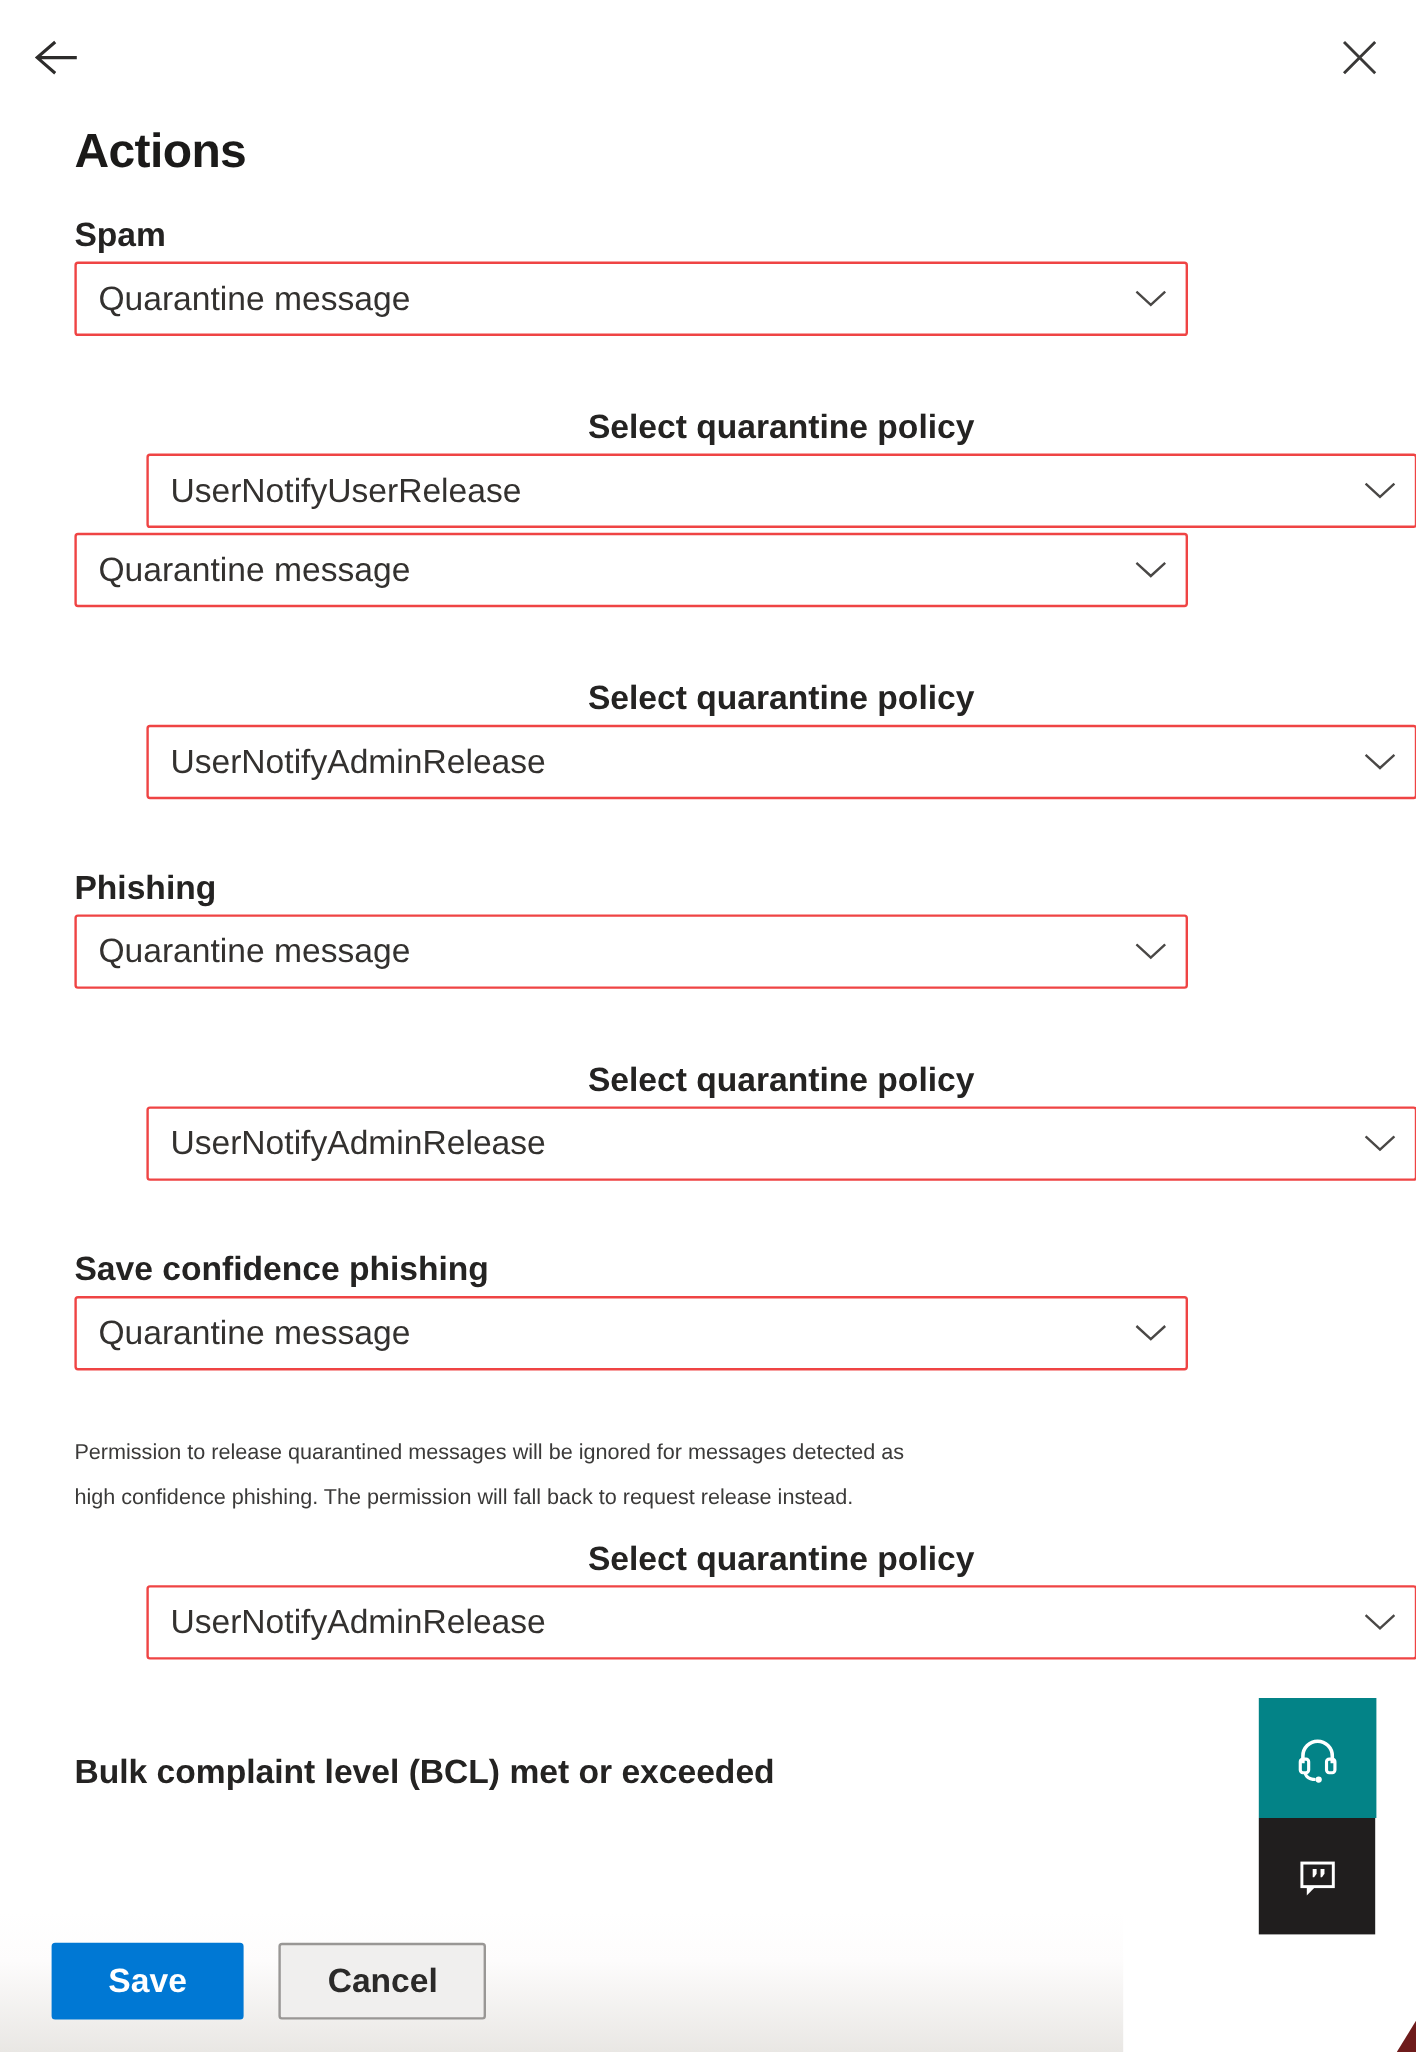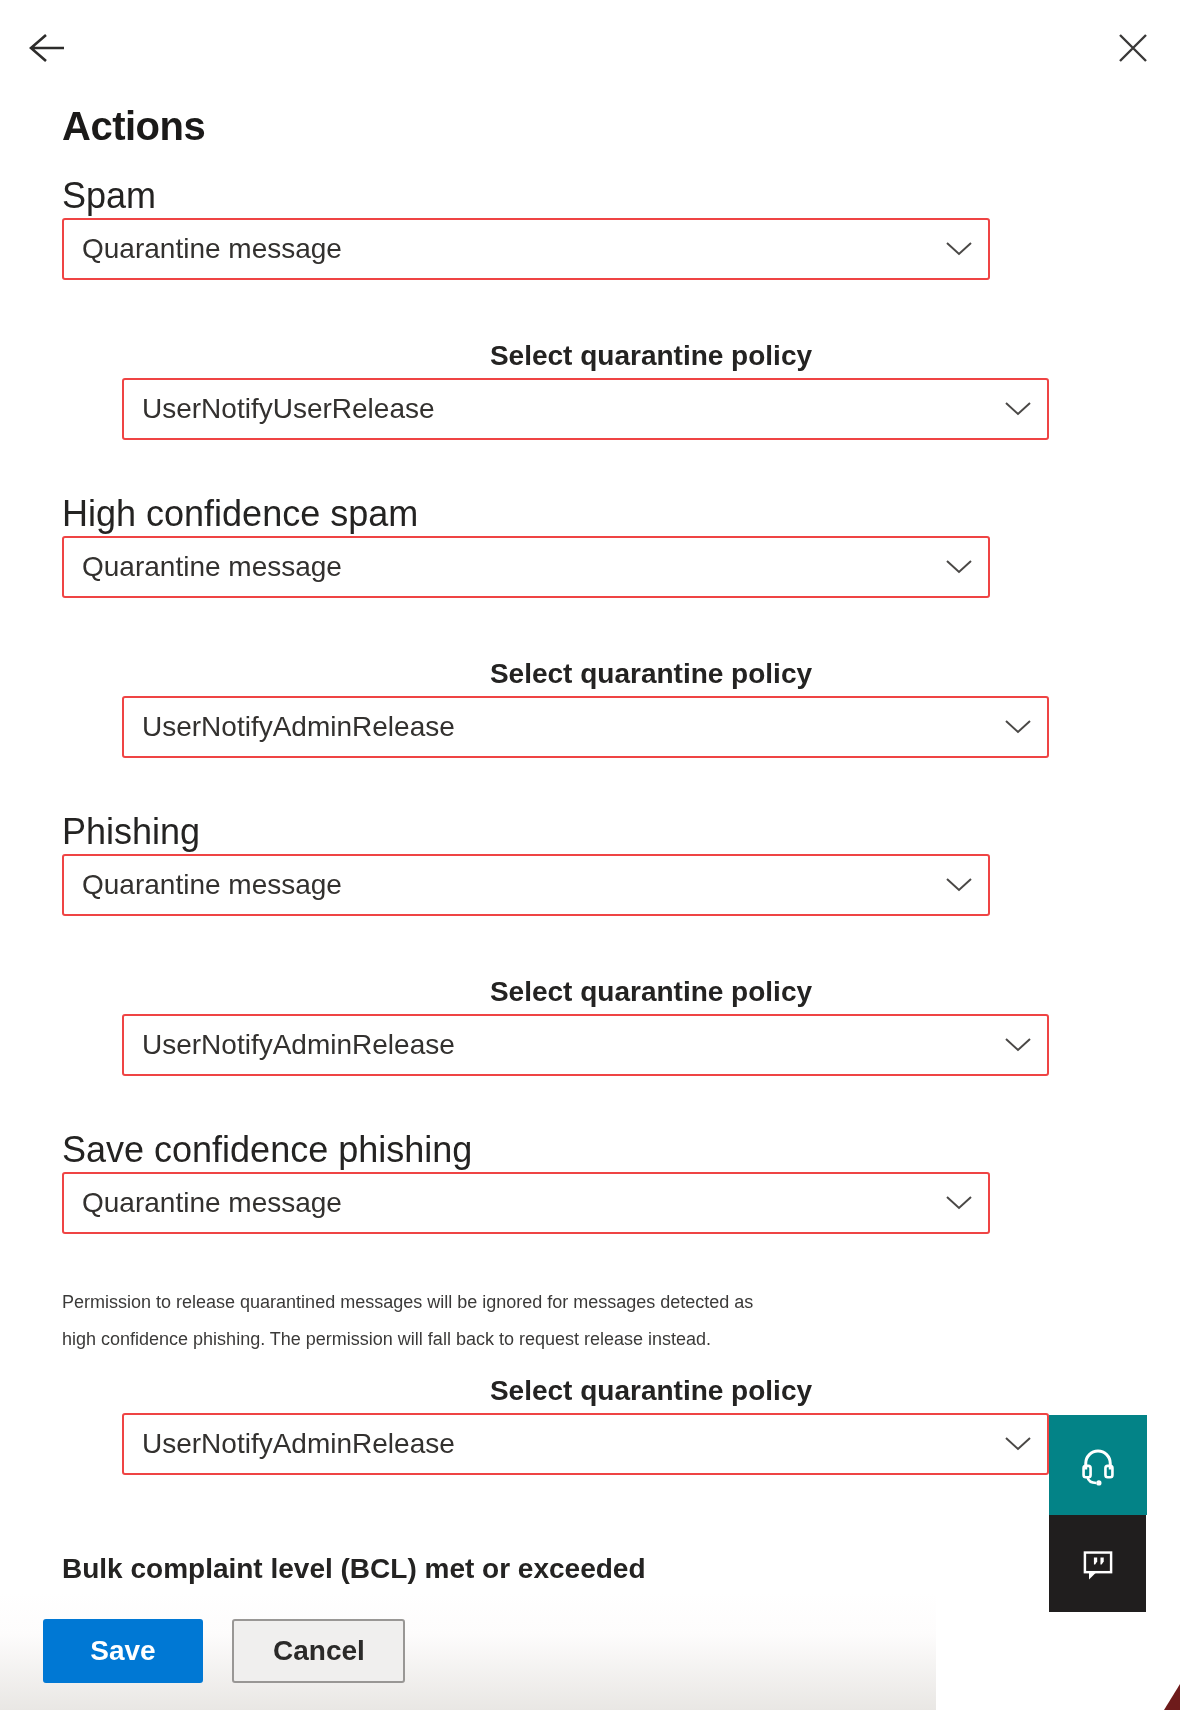--- a/index.html
+++ b/index.html
@@ -12,29 +12,29 @@
               background:none; border:none; cursor:pointer; }
   .close-btn { position:absolute; left:1113px; top:28px; width:40px; height:40px;
                background:none; border:none; cursor:pointer; }
 
   
   .content { position:absolute; top:2px; left:0; width:1180px; height:1593px;
              overflow:hidden; padding:102px 0 0 62px; }
 
   h1.title { font-size:40px; line-height:44px; font-weight:700; color:#1b1a19; letter-spacing:-0.5px; }
 
-  .sec-label { font-size:36px; line-height:36px; font-weight:400; color:#242322; margin-top:56px; }
+  .sec-label { font-size:28px; line-height:36px; font-weight:700; color:#242322; margin-top:56px; }
   .sec-label.first { margin-top:30px; }
   .sub-block { margin-left:60px; }
   .sub-label { font-size:28px; line-height:36px; font-weight:600; color:#242322; margin-top:58px;text-align:center; }
   .sub-label.tight { margin-top:15px; }
 
   .dropdown { position:relative; margin-top:4px; height:62px; width:928px;
               border:2px solid #ef4444; border-radius:3px; background:#fff; cursor:pointer; }
-  .sub-block .dropdown { width:927px; }
+  .sub-block .dropdown { width:1059px; }
   .dropdown .dd-value { display:block; line-height:58px; padding-left:18px;
                         font-size:28px; color:#33312f; white-space:nowrap; overflow:hidden; }
   .dropdown .chev { position:absolute; right:16px; top:50%; margin-top:-7px; width:26px; height:14px; }
 
   .note { margin-top:50px; font-size:18px; line-height:37px; color:#3b3a39; }
   .note div { white-space:nowrap; }
 
   .bulk-label { margin-top:76px; font-size:28px; line-height:36px; font-weight:700;
                 color:#242322; white-space:nowrap; }
 
@@ -87,21 +87,20 @@
     <div class="sub-block">
       <div class="sub-label">Select quarantine policy</div>
       <div class="dropdown">
         <span class="dd-value">UserNotifyUserRelease</span>
         <svg class="chev" viewBox="0 0 26 14" fill="none">
             <path d="M1 1 L13 12 L25 1" stroke="#4a4846" stroke-width="2" fill="none"></path>
           </svg>
       </div>
     </div>
 
-    <div class="sec-label">High confidence spam</div>
     <div class="dropdown">
       <span class="dd-value">Quarantine message</span>
       <svg class="chev" viewBox="0 0 26 14" fill="none">
           <path d="M1 1 L13 12 L25 1" stroke="#4a4846" stroke-width="2" fill="none"></path>
         </svg>
     </div>
     <div class="sub-block">
       <div class="sub-label">Select quarantine policy</div>
       <div class="dropdown">
         <span class="dd-value">UserNotifyAdminRelease</span>

